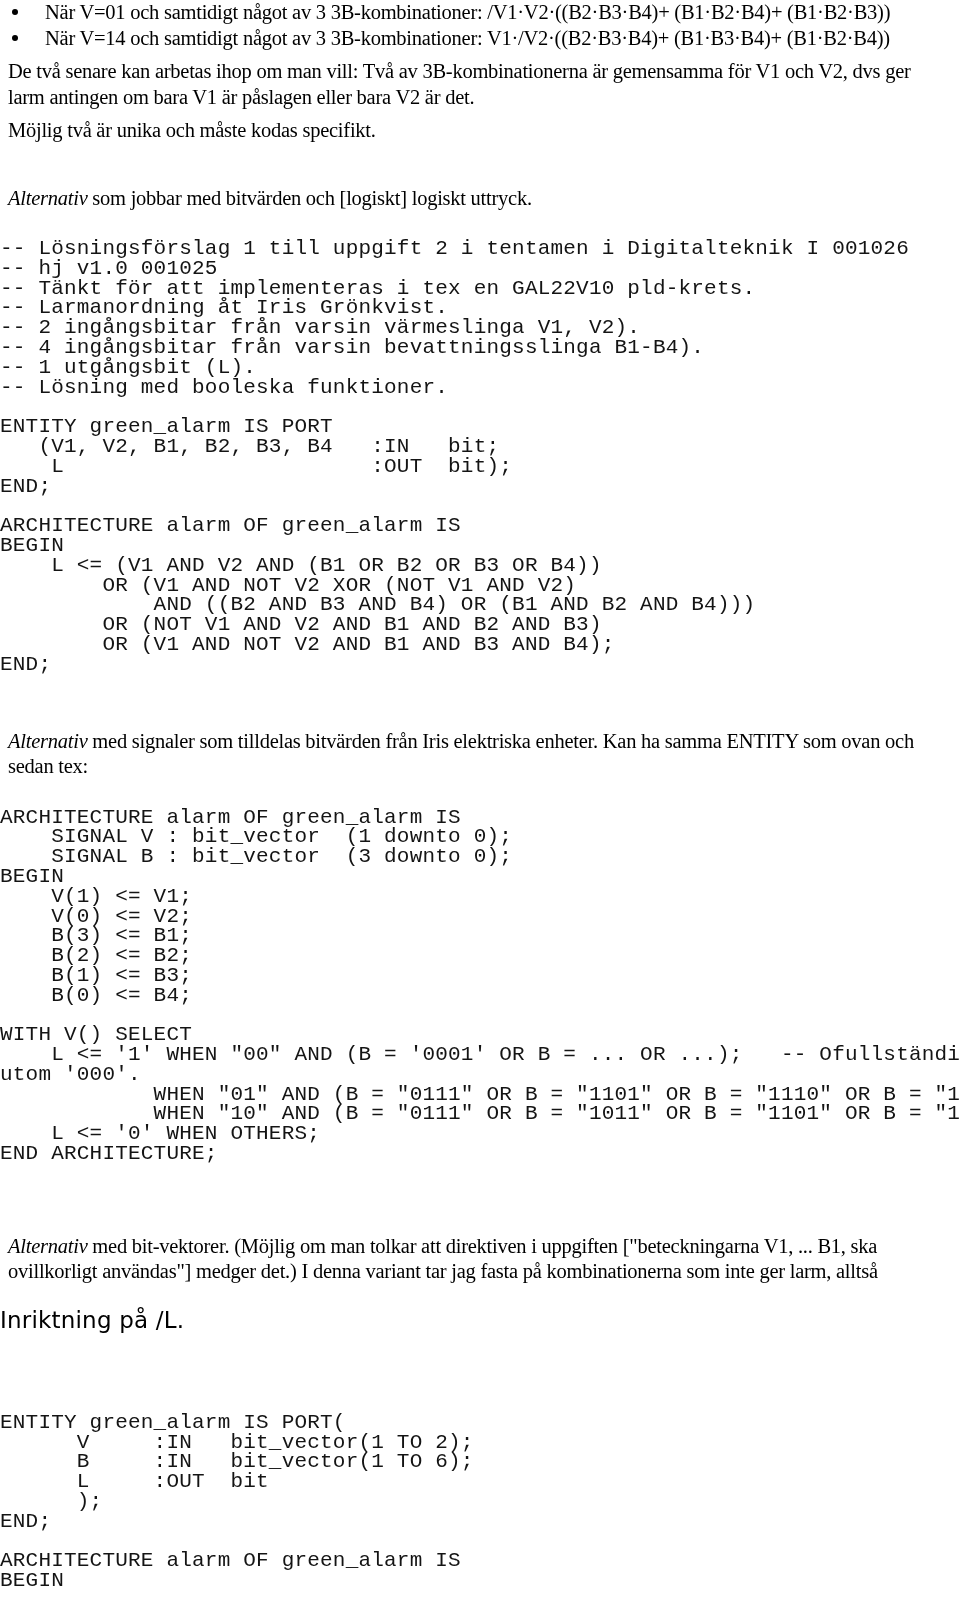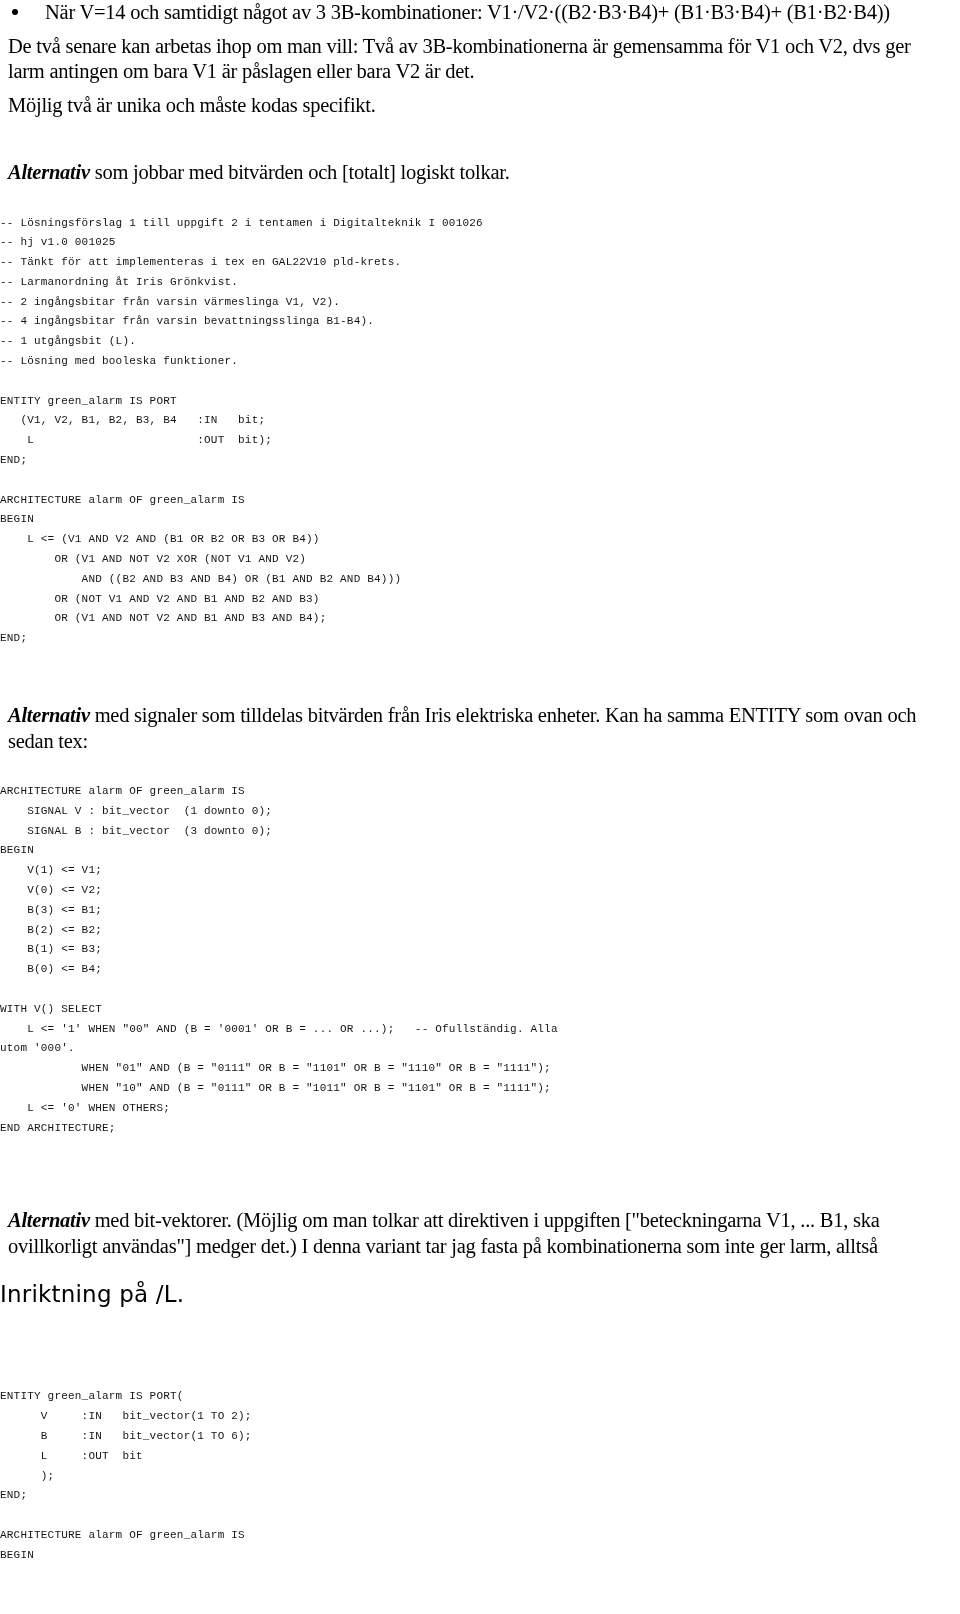--- a/index.html
+++ b/index.html
@@ -49,30 +49,30 @@
     top: 9px;
     width: 6px;
     height: 6px;
     background: #000;
     border-radius: 50%;
   }
 
   .para { margin: 8px; }
 
   .alt-head {
-    font-weight: bold;
+    font-weight: normal;
     font-style: italic;
     font-family: "Liberation Serif", "DejaVu Serif", serif;
     text-align: right;
   }
 
   
   pre.code {
     font-family: "Liberation Mono", "DejaVu Sans Mono", monospace;
-    font-size: 11px;
+    font-size: 21px;
     line-height: 19.8px;
     letter-spacing: 0.2px;
     margin: 0;
     padding: 0;
     white-space: pre;
     color: #141414;
   }
 
   
   .sans-note {
@@ -89,32 +89,36 @@
   .vspace-62 { height: 62px; }
 </style>
 </head>
 <body>
 
 <div class="page">
 
   <ul class="bullets prose">
     <li>
       <span class="bullet-dot"></span>
+      <span>När V=01 och samtidigt något av 3 3B-kombinationer: /V1·V2·((B2·B3·B4)+ (B1·B2·B4)+ (B1·B2·B3))</span>
+    </li>
+    <li>
+      <span class="bullet-dot"></span>
       <span>När V=14 och samtidigt något av 3 3B-kombinationer: V1·/V2·((B2·B3·B4)+ (B1·B3·B4)+ (B1·B2·B4))</span>
     </li>
   </ul>
 
   <p class="prose para">De två senare kan arbetas ihop om man vill: Två av 3B-kombinationerna är gemensamma för V1 och V2, dvs ger larm antingen om bara V1 är påslagen eller bara V2 är det.</p>
 
   <p class="prose para">Möjlig två är unika och måste kodas specifikt.</p>
 
   <div class="vspace-26"></div>
 
   <p class="prose para">
-    <span class="alt-head">Alternativ</span><span> som jobbar med bitvärden och [totalt] logiskt tolkar.</span>
+    <span class="alt-head">Alternativ</span><span> som jobbar med bitvärden och [logiskt] logiskt uttryck.</span>
   </p>
 
   <div class="vspace-20"></div>
 
   <pre class="code">-- Lösningsförslag 1 till uppgift 2 i tentamen i Digitalteknik I 001026
 -- hj v1.0 001025
 -- Tänkt för att implementeras i tex en GAL22V10 pld-krets.
 -- Larmanordning åt Iris Grönkvist.
 -- 2 ingångsbitar från varsin värmeslinga V1, V2).
 -- 4 ingångsbitar från varsin bevattningsslinga B1-B4).

